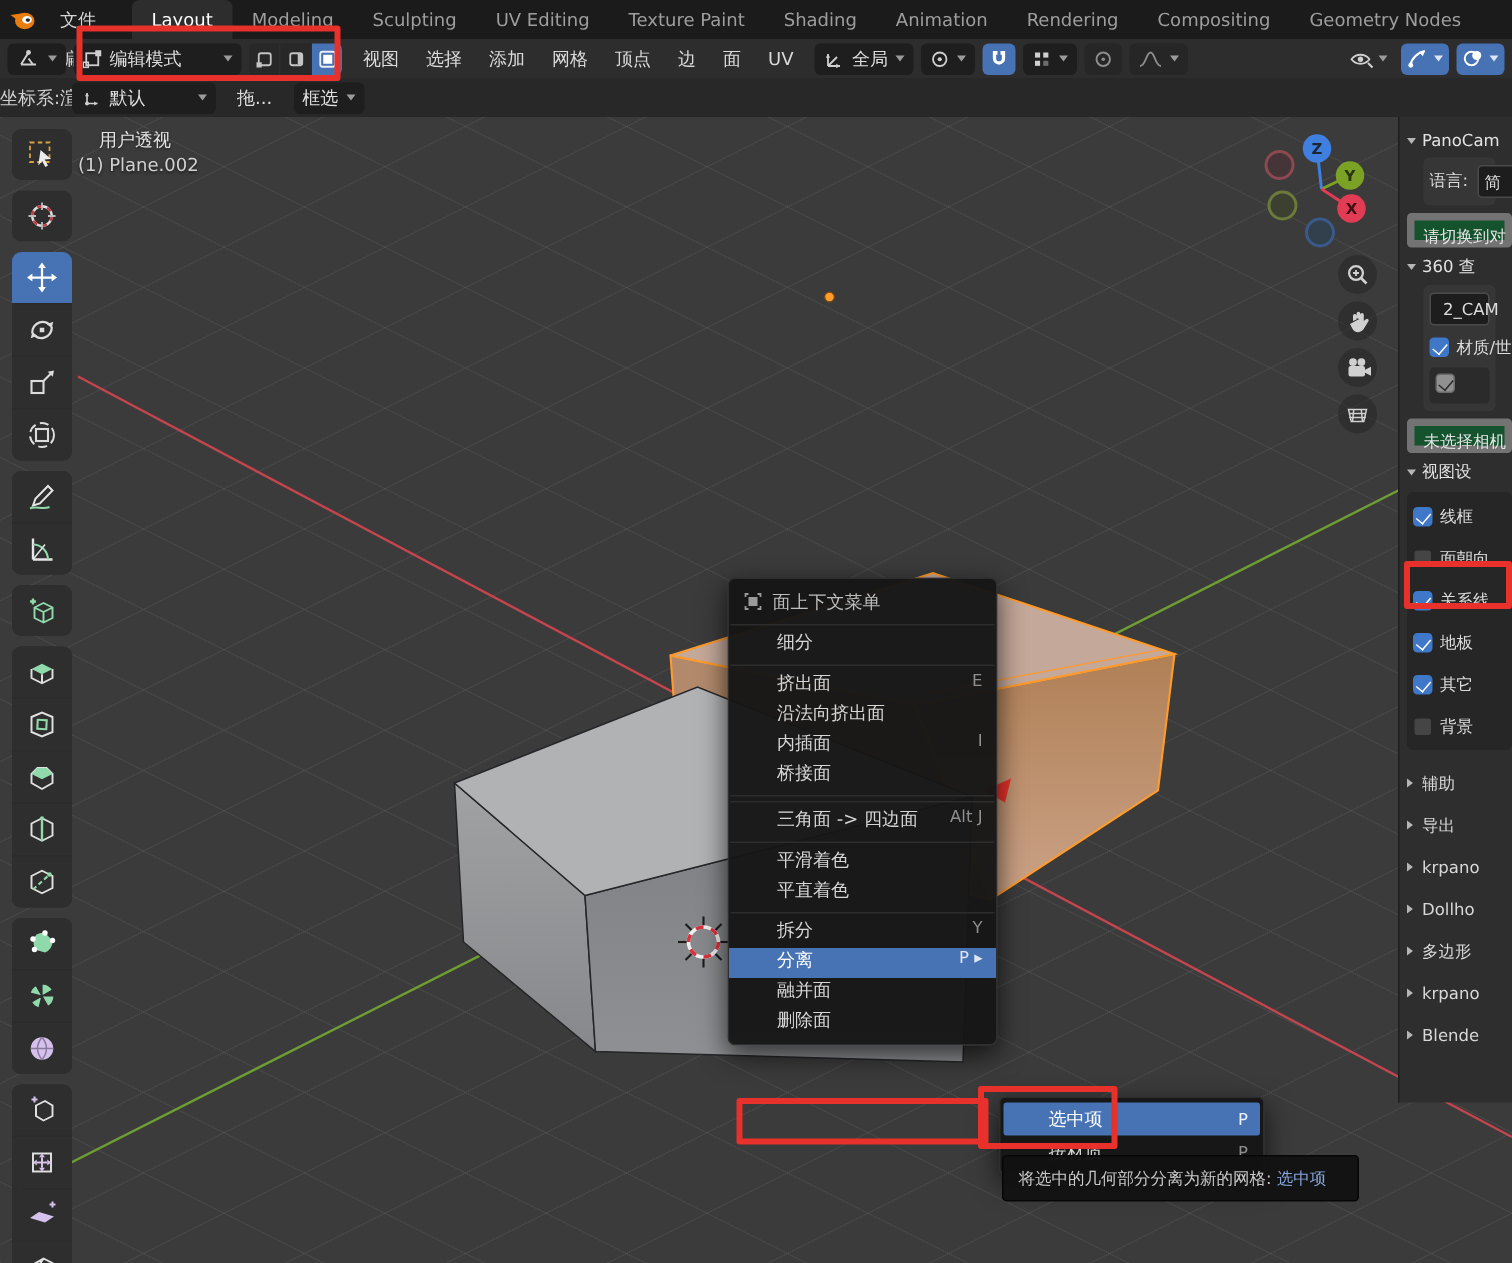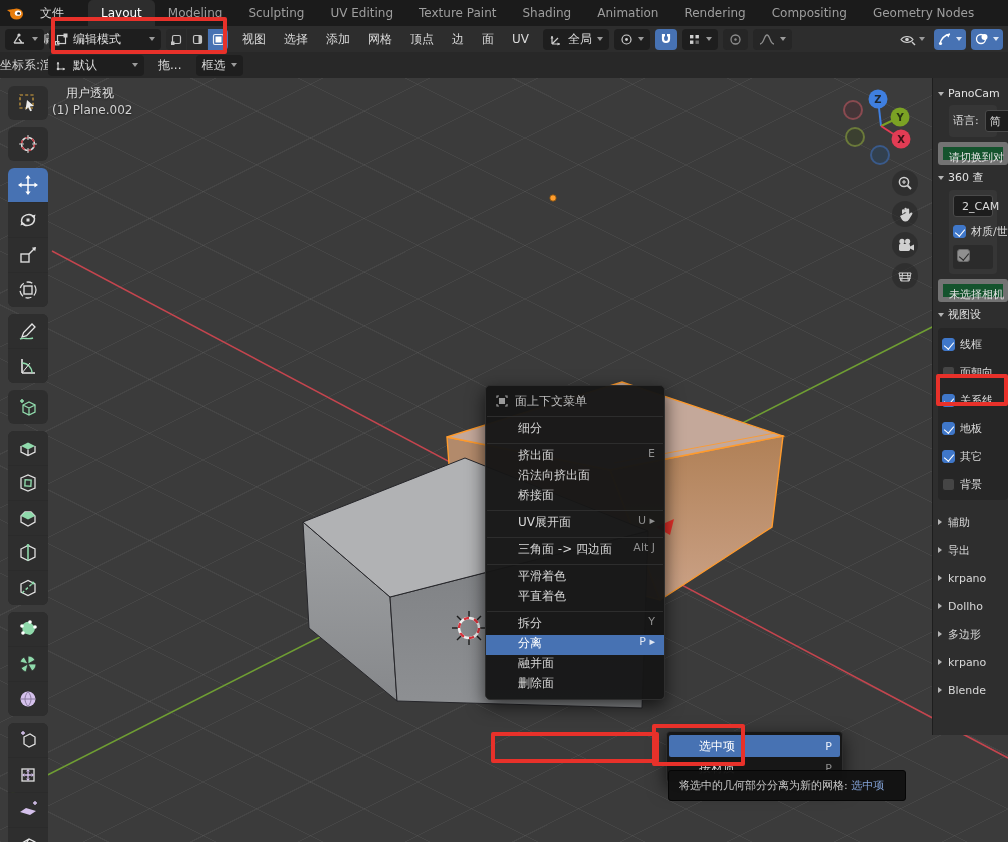--- a/index.html
+++ b/index.html
@@ -639,28 +639,28 @@
   <div class="msep"></div>
   <div class="mi">
       <span>挤出面</span>
       <span class="sc">E</span>
     </div>
   <div class="mi">
       <span>沿法向挤出面</span>
       <span class="sc"></span>
     </div>
   <div class="mi">
+      <span>内插面</span>
+      <span class="sc">I</span>
+    </div>
+  <div class="mi">
       <span>桥接面</span>
       <span class="sc"></span>
     </div>
   <div class="msep"></div>
-  <div class="mi">
-      <span>UV展开面</span>
-      <span class="sc">U ▸</span>
-    </div>
   <div class="msep"></div>
   <div class="mi">
       <span>三角面 -&gt; 四边面</span>
       <span class="sc">Alt J</span>
     </div>
   <div class="msep"></div>
   <div class="mi">
       <span>平滑着色</span>
       <span class="sc"></span>
     </div>

